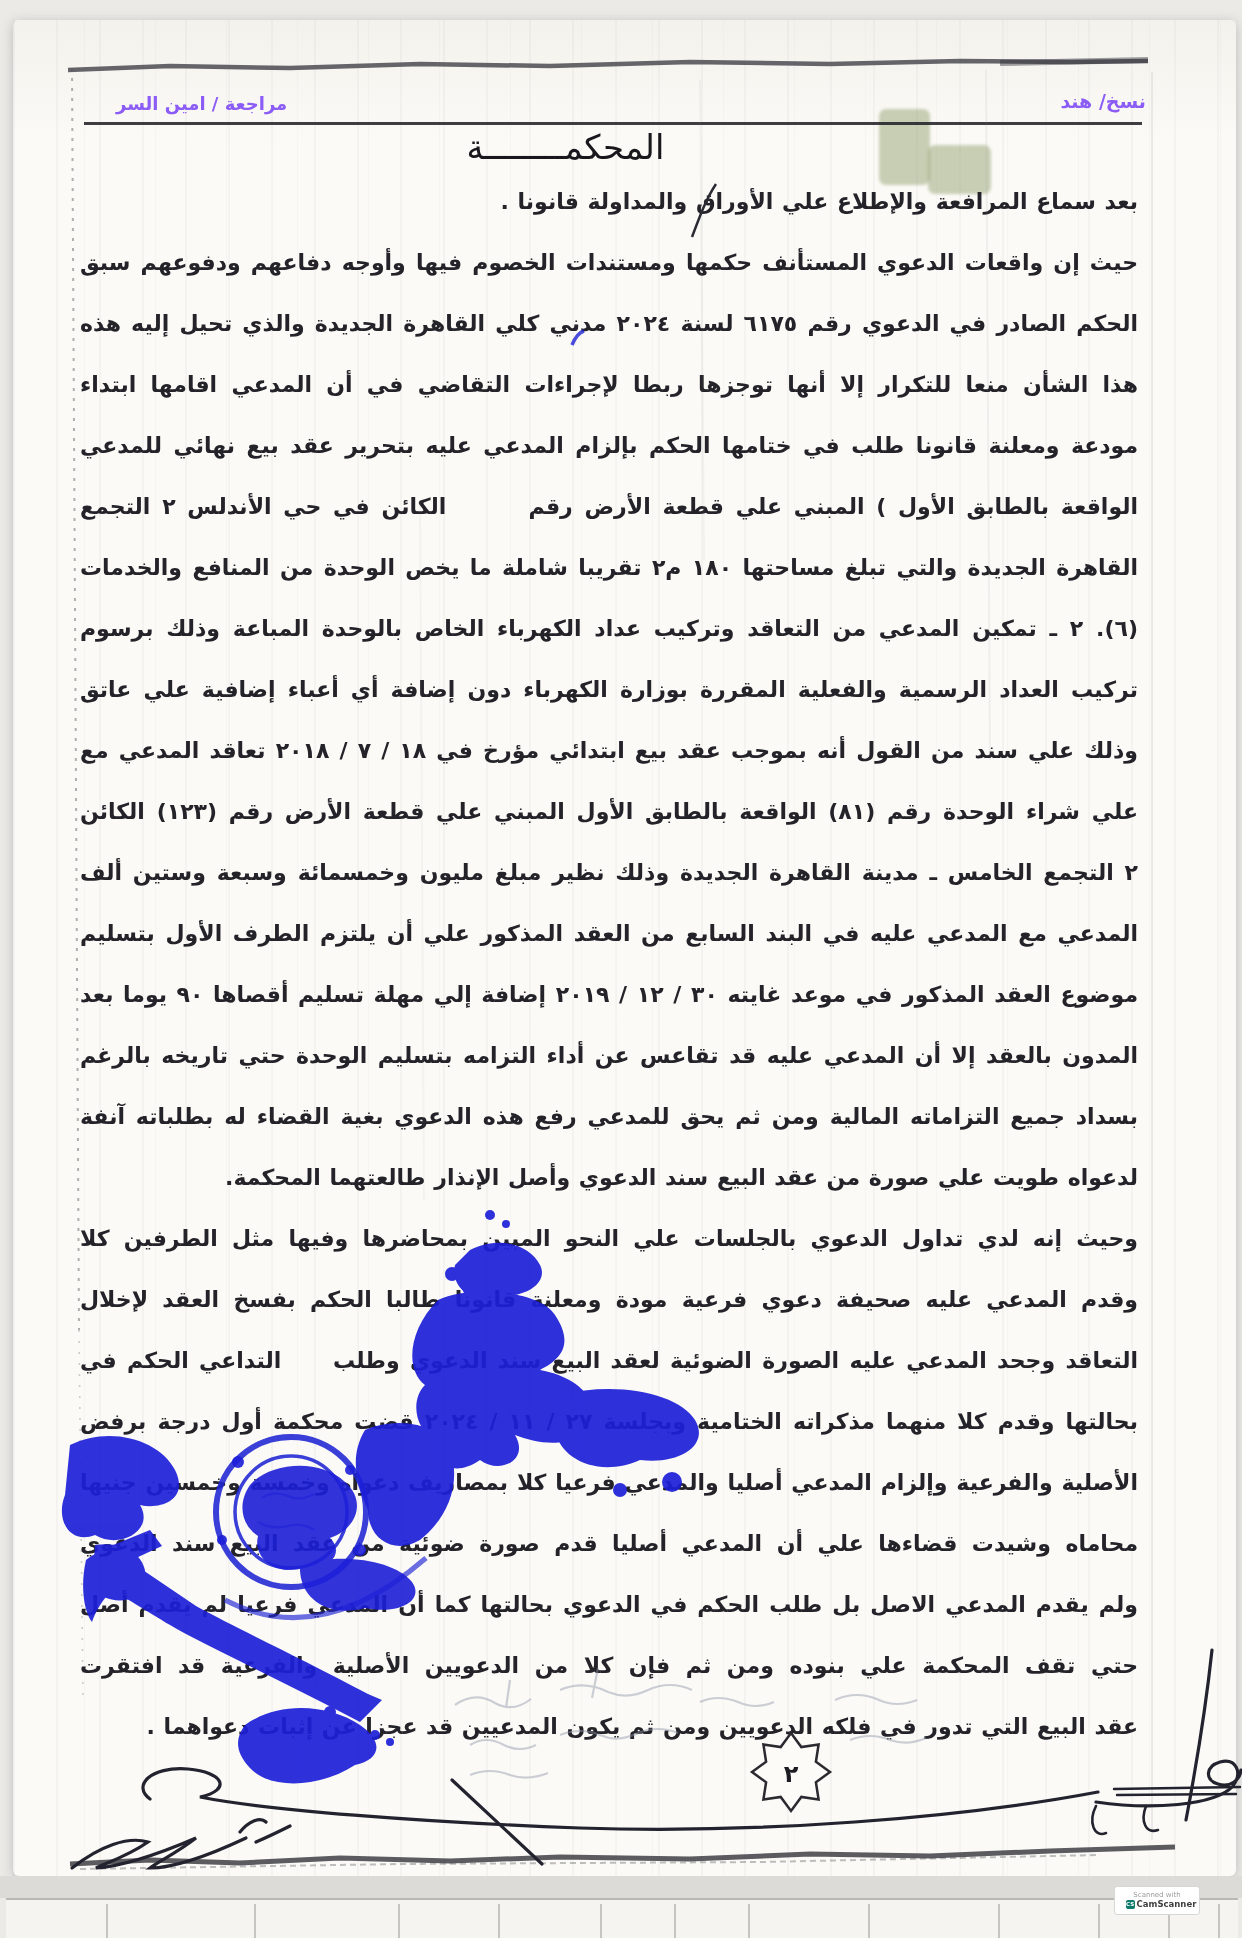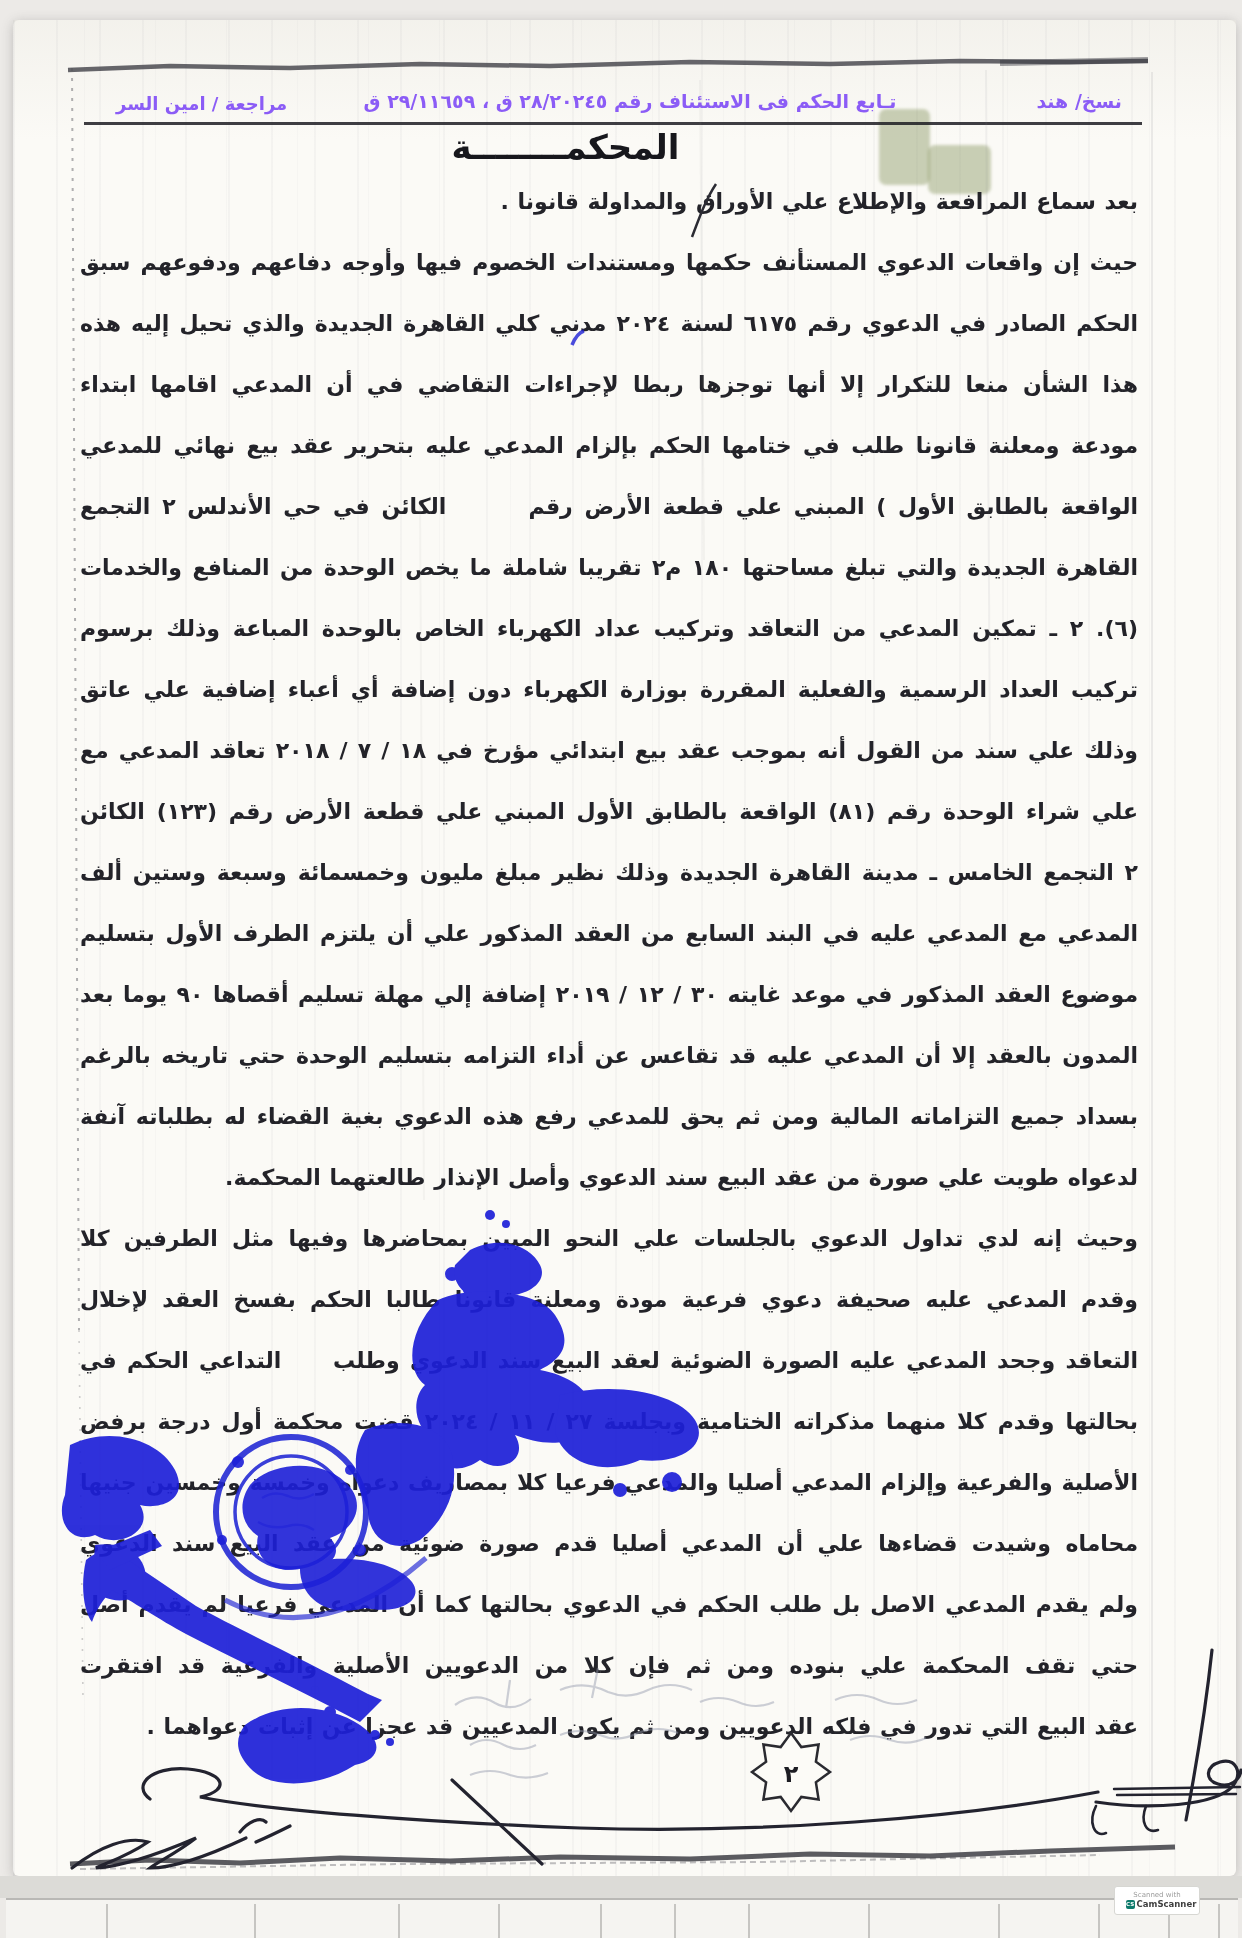--- a/index.html
+++ b/index.html
@@ -6,26 +6,26 @@
   .stage{position:relative;width:1242px;height:1938px;overflow:hidden;
          background:#eceae7;font-family:"DejaVu Sans",sans-serif;}
   .paper{position:absolute;left:13px;top:20px;width:1223px;height:1856px;
          background:#fbfaf6;border-radius:6px;box-shadow:0 2px 12px rgba(70,70,70,.28);}
   .texture{position:absolute;left:13px;top:20px;width:1223px;height:1856px;pointer-events:none;
     background:
       repeating-linear-gradient(90deg, rgba(110,110,125,.05) 0 2px, transparent 2px 43px),
       repeating-linear-gradient(90deg, rgba(120,120,135,.04) 0 1px, transparent 1px 71px),
       linear-gradient(180deg, rgba(235,233,226,.5), rgba(248,247,242,0) 120px);}
   .hdr{position:absolute;font-weight:bold;color:#8b5cf6;font-size:19px;direction:rtl;white-space:nowrap;}
-  .hdr-right{top:90px;right:120px;margin-left:8px;}
+  .hdr-right{top:90px;right:96px;margin-left:8px;}
   .hdr-center{top:90px;left:340px;width:580px;text-align:center;}
   .hdr-left{top:93px;left:116px;font-size:18px;}
   .hdr-underline{position:absolute;top:122px;left:84px;width:1058px;height:3px;background:#1c1c22;opacity:.85;}
   .doc-title{position:absolute;top:127px;left:0;width:1131px;text-align:center;
-             font-size:34px;font-weight:bold;color:#17171c;direction:rtl;letter-spacing:1px;}
+             font-size:34px;font-weight:normal;color:#17171c;direction:rtl;letter-spacing:1px;}
   .body-text{position:absolute;top:171px;left:80px;width:1058px;direction:rtl;color:#232329;}
   .bline{height:61px;line-height:61px;font-size:22px;font-weight:bold;overflow:hidden;
          text-align:justify;text-align-last:justify;word-spacing:1px;}
   .bline.end{text-align:right;text-align-last:right;}
   .overlay{position:absolute;left:0;top:0;pointer-events:none;}
   .green-mark{position:absolute;border-radius:7px;background:#78884c;opacity:.38;filter:blur(1.5px);}
   .gm1{left:879px;top:109px;width:51px;height:76px;}
   .gm2{left:928px;top:145px;width:63px;height:49px;}
   .bottom-band{position:absolute;left:0;top:1876px;width:1242px;height:22px;background:#dcdbd7;}
   .next-strip{position:absolute;left:6px;top:1898px;width:1232px;height:40px;background:#f5f4f1;
@@ -45,21 +45,20 @@
 
 <div class="stage">
 
   <div class="paper"></div>
   <div class="texture"></div>
 
   <div class="green-mark gm1"></div>
   <div class="green-mark gm2"></div>
 
   <div class="hdr hdr-right">نسخ/ هند</div>
-  <div class="hdr hdr-center">تـابع الحكم فى الاستئناف رقم ٢٨/٢٠٢٤٥ ق ، ٢٩/١١٦٥٩ ق</div>
   <div class="hdr hdr-left">مراجعة / امين السر</div>
   <div class="hdr-underline"></div>
 
   <div class="doc-title">المحكمــــــــة</div>
 
   <div class="body-text">
       <div class="bline end">بعد سماع المرافعة والإطلاع علي الأوراق والمداولة قانونا .</div>
       <div class="bline">حيث إن واقعات الدعوي المستأنف حكمها ومستندات الخصوم فيها وأوجه دفاعهم ودفوعهم سبق وأن حصلها</div>
       <div class="bline">الحكم الصادر في الدعوي رقم ٦١٧٥ لسنة ٢٠٢٤ مدني كلي القاهرة الجديدة والذي تحيل إليه هذه المحكمة في</div>
       <div class="bline">هذا الشأن منعا للتكرار إلا أنها توجزها ربطا لإجراءات التقاضي في أن المدعي اقامها ابتداء بموجب صحيفة</div>

